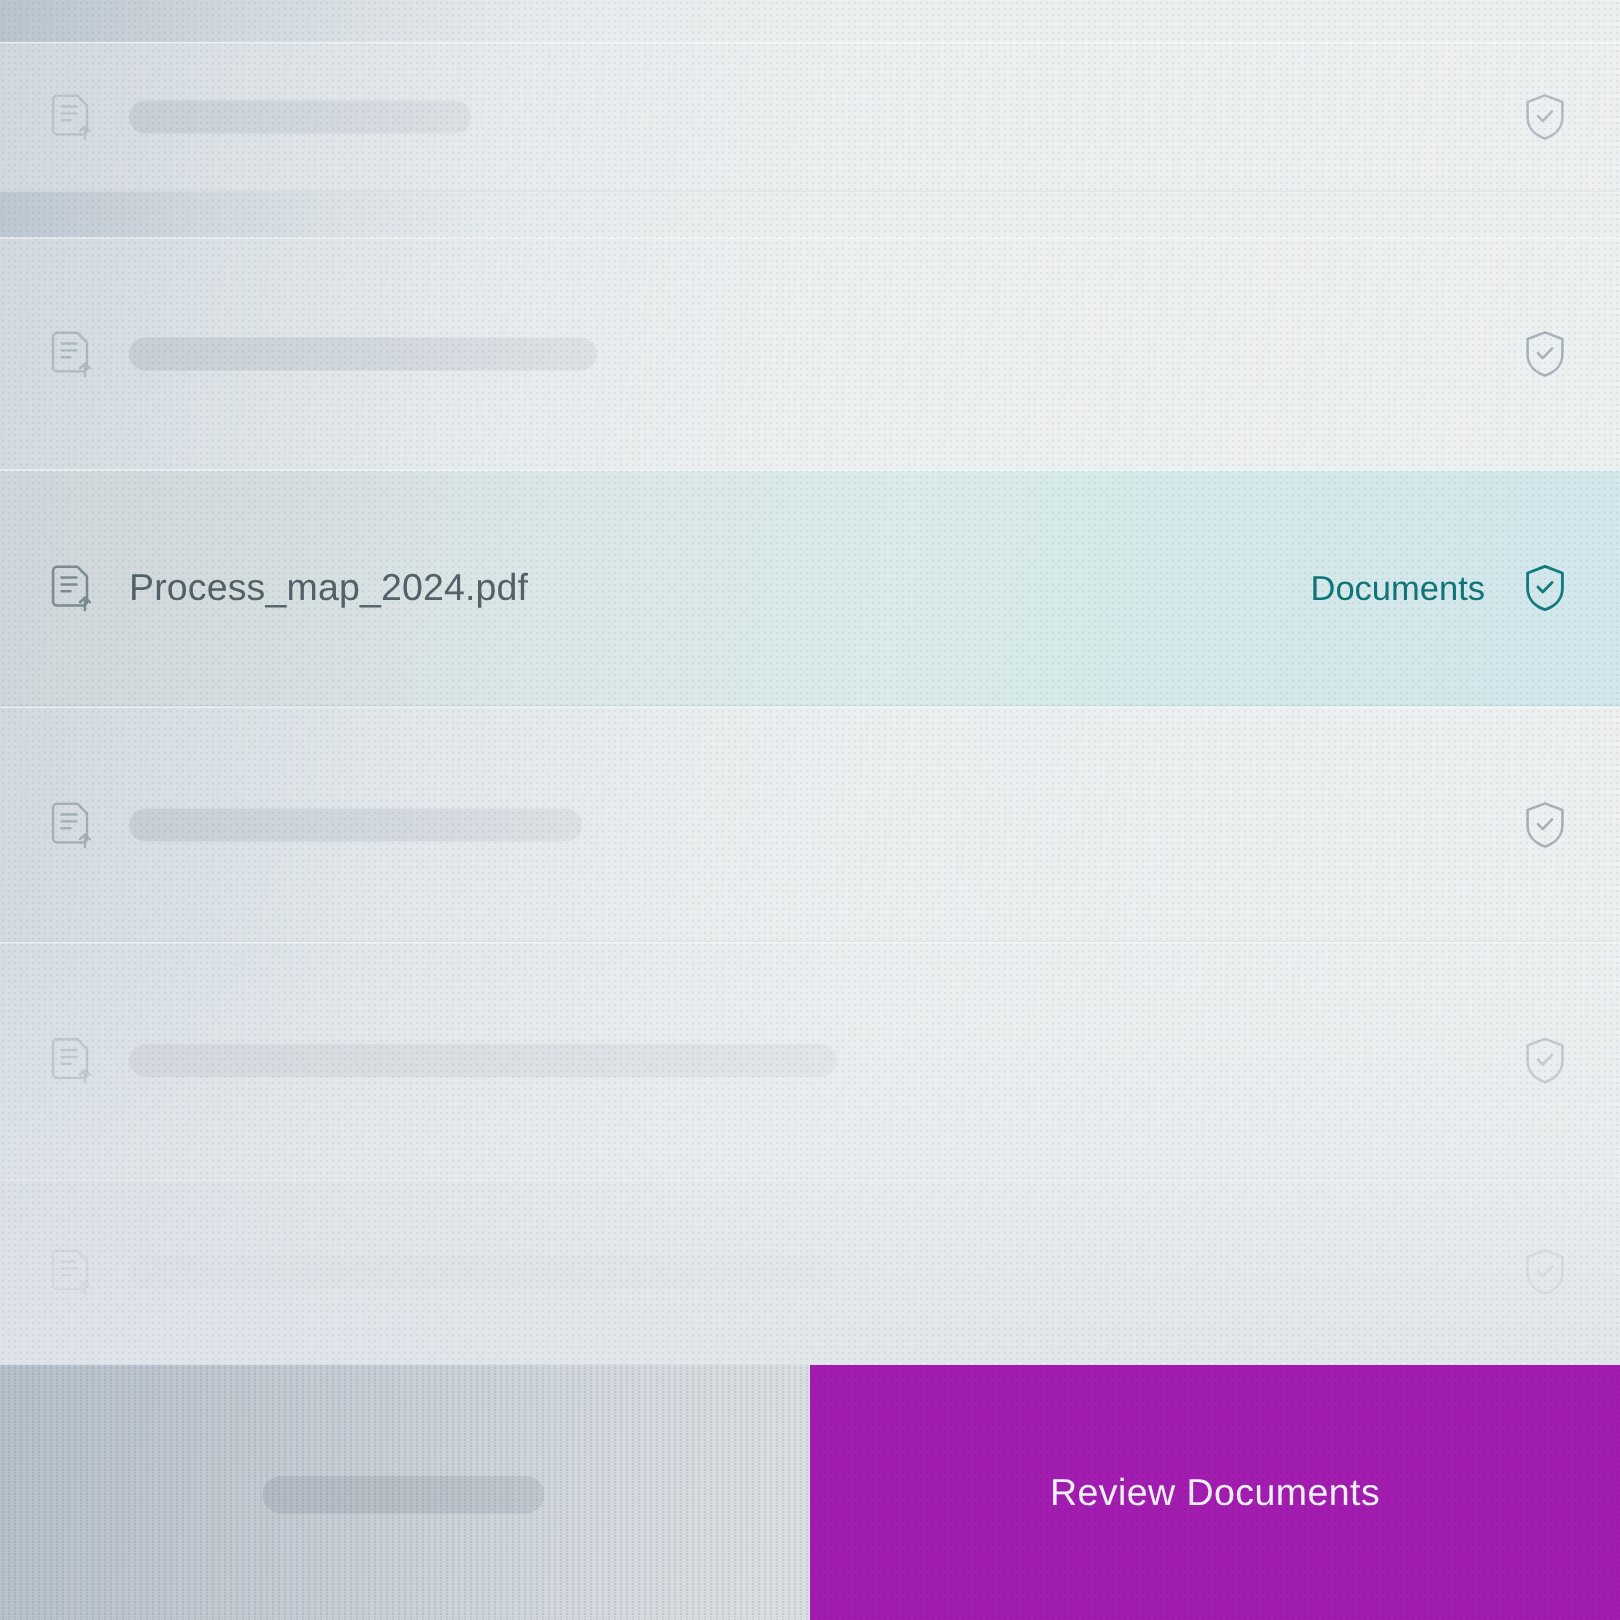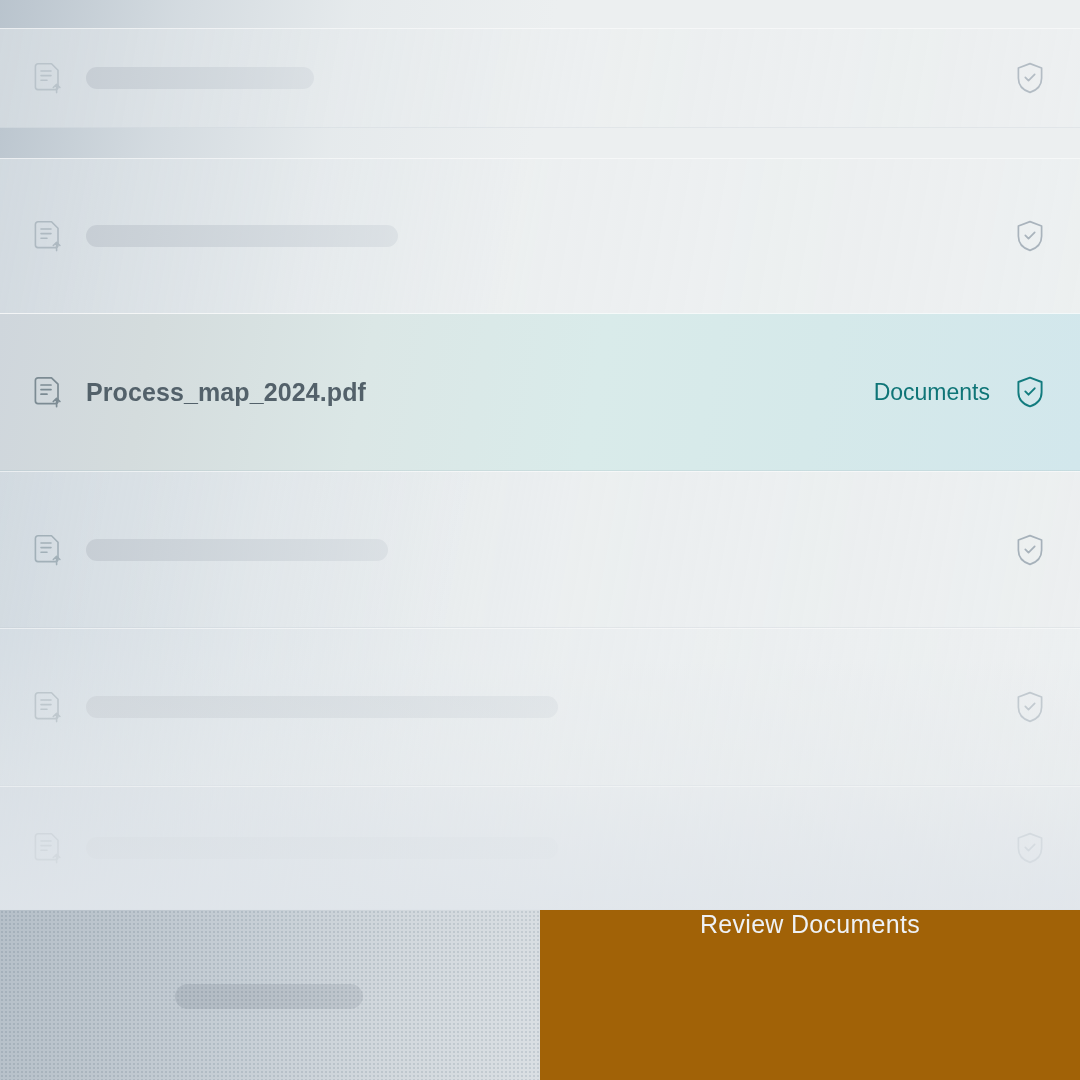--- a/index.html
+++ b/index.html
@@ -126,21 +126,21 @@
     background: linear-gradient(100deg,
       #cfd6dc 0%,
       #d4dcdd 14%,
       #dbe7e6 34%,
       #d9ebea 55%,
       #d5e9ea 75%,
       #d2e7ec 100%);
     border-top: 1px solid rgba(255,255,255,0.75);
     border-bottom: 1px solid rgba(173,198,201,0.35);
   }
-  #row-2 .filename { color: #53616a; font-weight: bold; }
+  #row-2 .filename { color: #53616a; }
 
   
   .veil {
     position: absolute;
     left: 0; right: 0;
     pointer-events: none;
   }
   #veil-4 { top: 628px; height: 158px; background: linear-gradient(to bottom, rgba(237,240,241,0.18), rgba(237,240,241,0.42)); }
   #veil-5 { top: 786px; height: 124px; background: linear-gradient(to bottom, rgba(236,239,241,0.42), rgba(226,231,236,0.80)); }
 
@@ -164,23 +164,23 @@
     background: linear-gradient(90deg,
       rgba(172,181,190,0.75) 0%,
       rgba(180,188,196,0.90) 40%,
       rgba(186,193,200,0.72) 100%);
   }
 
   .review-panel {
     position: absolute;
     left: 540px; top: 910px;
     width: 540px; height: 170px;
-    background: #a16207;
+    background: #a21caf;
     display: flex;
-    align-items: flex-start;
+    align-items: center;
     justify-content: center;
   }
   .review-label {
     color: #eef1f5;
     font-size: 25px;
     letter-spacing: 0.3px;
   }
 
   
   .grain {

